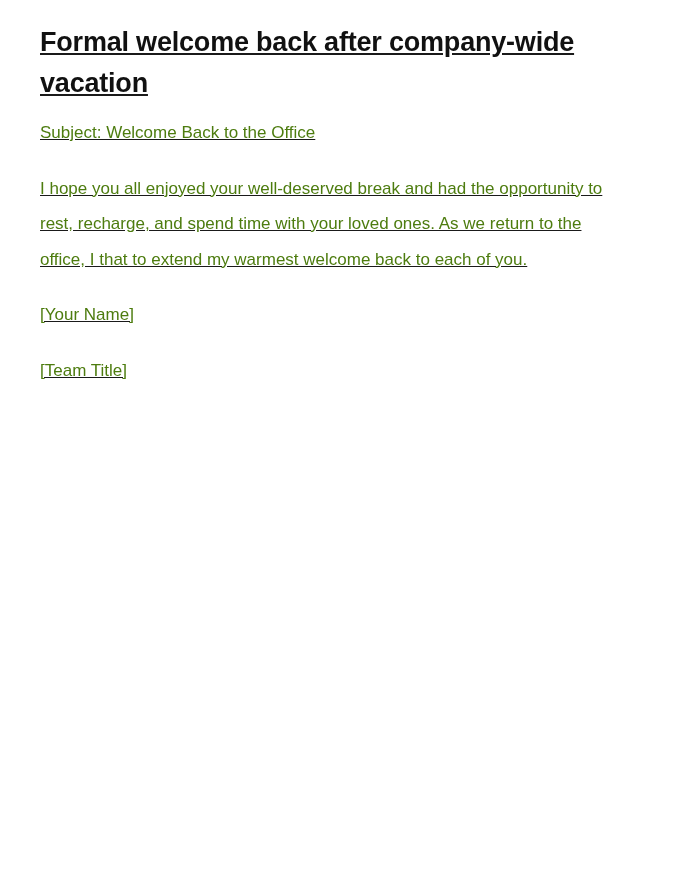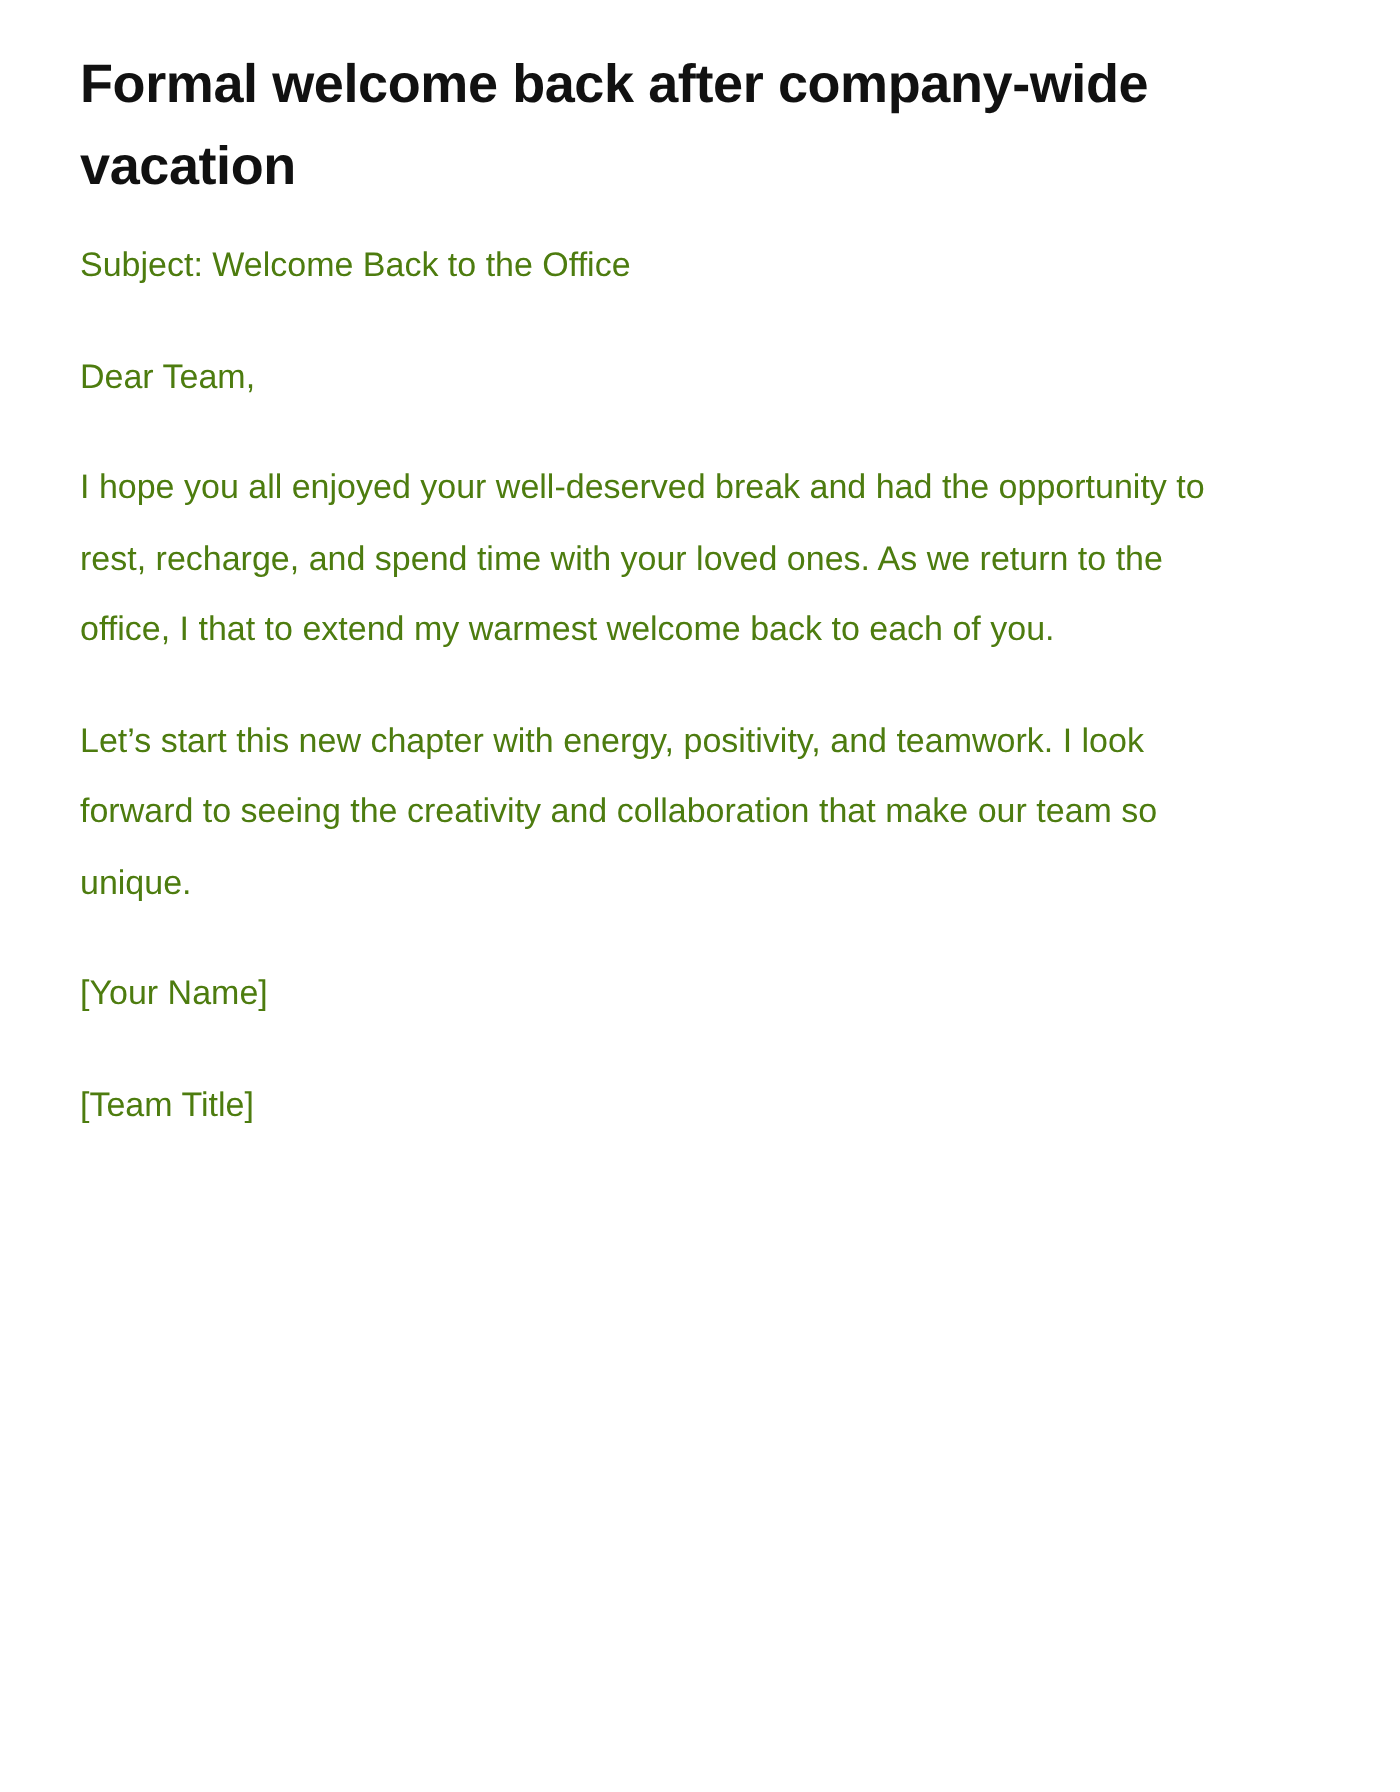--- a/index.html
+++ b/index.html
@@ -12,20 +12,21 @@
     height: 896px;
     font-family: "Liberation Sans", sans-serif;
     color: #1a1a1a;
     -webkit-font-smoothing: antialiased;
     overflow: hidden;
   }
   .article {
     box-sizing: border-box;
     width: 691px;
     padding: 22px 40px 0 40px;
+    text-decoration: underline;
   }
   .article-title {
     font-size: 27px;
     line-height: 41px;
     font-weight: bold;
     letter-spacing: -0.2px;
     color: #111111;
     margin: 0 0 11px 0;
     max-width: 560px;
   }
@@ -43,20 +44,18 @@
 </style>
 </head>
 <body>
 
 <article class="article">
 
   <h1 class="article-title">Formal welcome back after company-wide vacation</h1>
 
   <div class="article-body">
     <p>Subject: Welcome Back to the Office</p>
-    <p>Dear Team,</p>
     <p>I hope you all enjoyed your well-deserved break and had the opportunity to rest, recharge, and spend time with your loved ones. As we return to the office, I that to extend my warmest welcome back to each of you.</p>
-    <p>Let’s start this new chapter with energy, positivity, and teamwork. I look forward to seeing the creativity and collaboration that make our team so unique.</p>
     <p>[Your Name]</p>
     <p>[Team Title]</p>
   </div>
 
 </article>
 
 </body></html>

